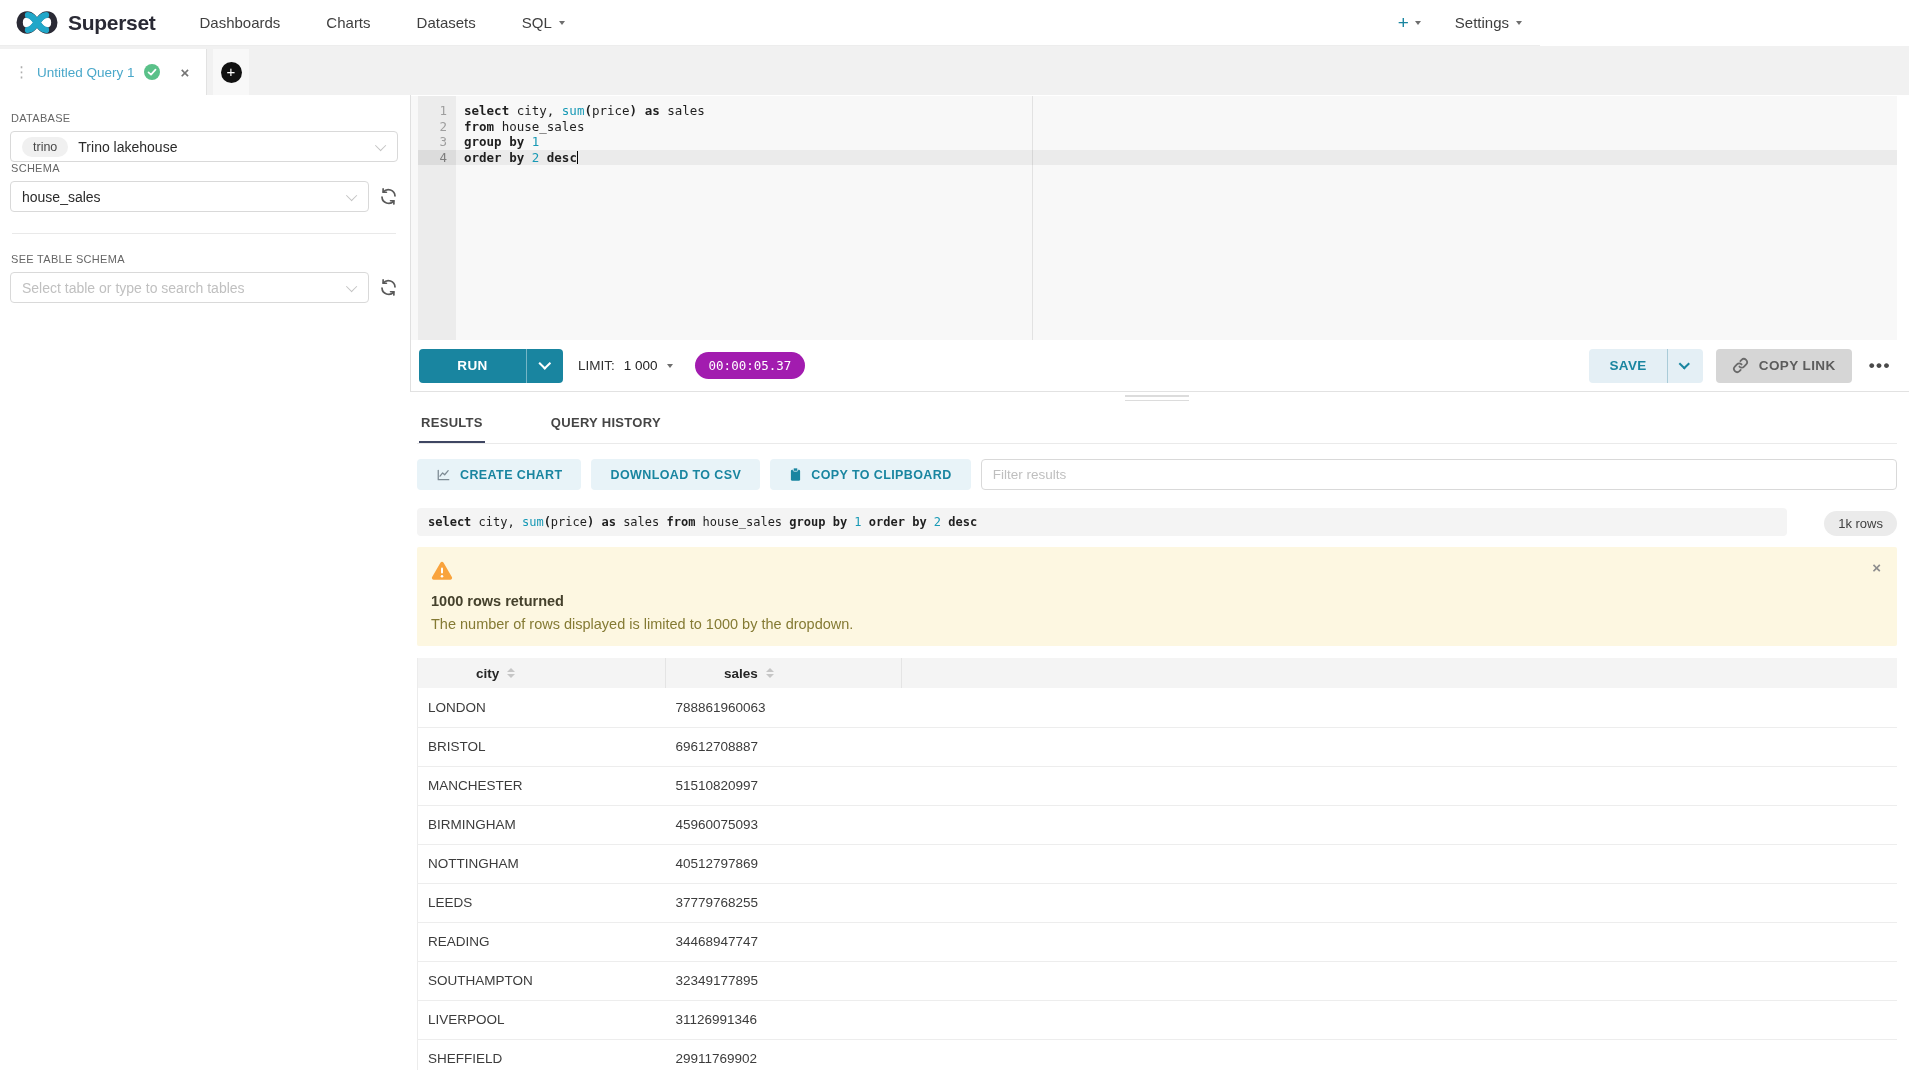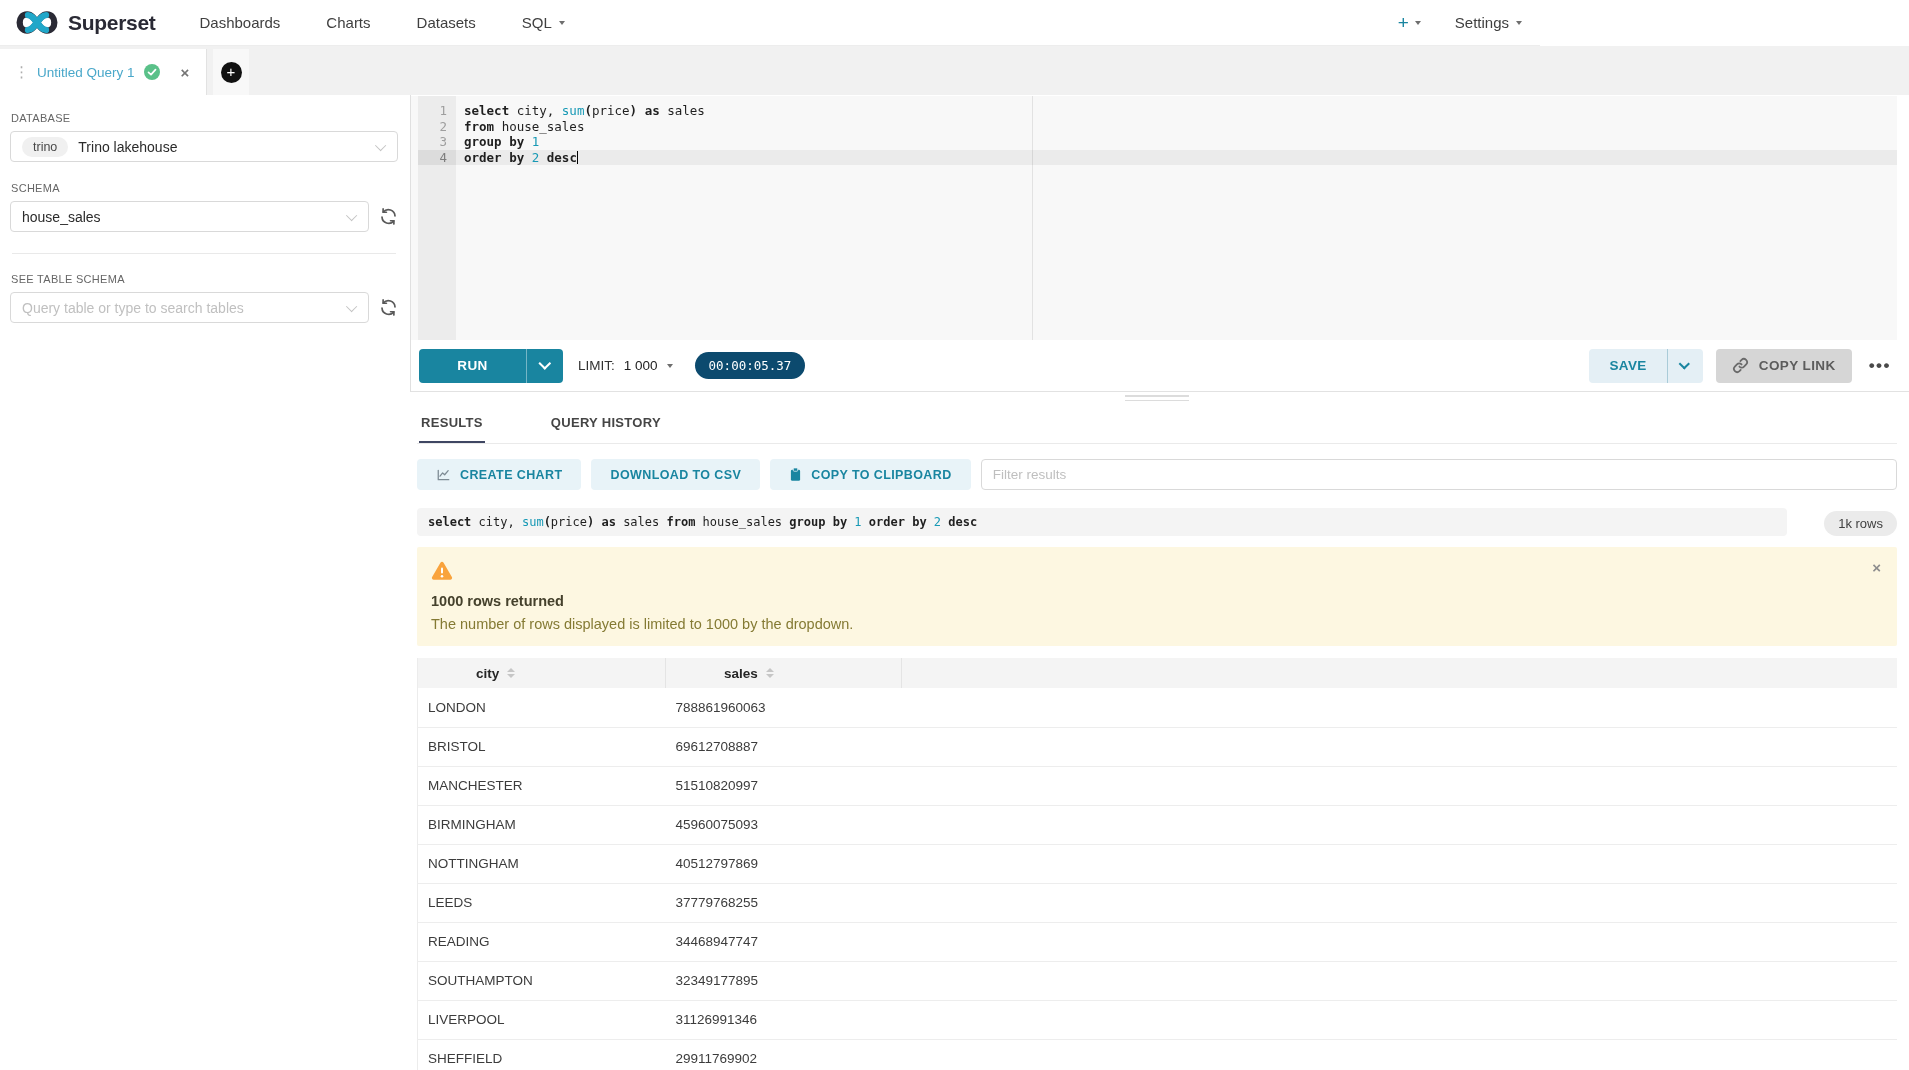--- a/index.html
+++ b/index.html
@@ -40,21 +40,21 @@
   .select-row { display:flex; align-items:center; gap:10px; }
   .select-box { flex:1; height:31px; border:1px solid #d9d9d9; border-radius:4px; background:#fff;
     display:flex; align-items:center; padding:0 11px; gap:10px; cursor:pointer; }
   .select-value { font-size:14px; color:#2b2b2b; }
   .select-placeholder { font-size:14px; color:#c0c0c0; }
   .chev { width:8px; height:8px; border-left:1.6px solid #c3c3c3; border-bottom:1.6px solid #c3c3c3;
     transform:rotate(-45deg) translateY(-2px); margin-left:auto; flex:none; }
   .db-pill { background:#f0f0f0; border-radius:11px; padding:3px 11px; font-size:12.5px; color:#484848; }
   .side-divider { border-top:1px solid #e9e9e9; margin:21px 2px 19px 2px; }
   .refresh-btn { flex:none; cursor:pointer; display:flex; }
-  .mt18 { margin-top:20px; }
+  .mt18 { }
 
   
   .v-divider { position:absolute; left:410px; top:95px; width:1px; height:297px; background:#e0e0e0; }
   .editor { position:absolute; left:411px; top:96px; width:1486px; height:244px; background:#f8f8f8; }
   .gutter-strip { position:absolute; left:7px; top:0; bottom:0; width:38px; background:#ececec; }
   .print-margin { position:absolute; left:621px; top:0; bottom:0; width:1px; background:#e2e2e2; }
   .code-lines { position:absolute; left:7px; top:7px; right:0; font-family:"DejaVu Sans Mono", monospace;
     font-size:12.5px; line-height:15.5px; }
   .code-line { display:flex; position:relative; }
   .code-line .ln { width:38px; flex:none; text-align:right; padding-right:9px; color:#9e9e9e; }
@@ -73,21 +73,21 @@
   .run-btn { display:flex; height:34px; border-radius:4px; overflow:hidden; background:#1985a0; cursor:pointer; }
   .run-main { width:107px; display:flex; align-items:center; justify-content:center;
     color:#fff; font-size:13.5px; font-weight:700; letter-spacing:0.4px; }
   .run-split { width:37px; display:flex; align-items:center; justify-content:center;
     border-left:1px solid rgba(255,255,255,0.4); }
   .chev-white { width:9px; height:9px; border-left:2.4px solid #fff; border-bottom:2.4px solid #fff;
     transform:rotate(-45deg) translate(1px,-2px); }
   .limit-group { display:flex; align-items:center; margin-left:15px; gap:9px; cursor:pointer; }
   .limit-label { font-size:13.5px; color:#333; }
   .limit-value { font-size:13.5px; color:#222; }
-  .timer-pill { margin-left:22px; background:#0c4a6e; color:#fff; border-radius:15px; padding:6px 14px;
+  .timer-pill { margin-left:22px; background:#a21caf; color:#fff; border-radius:15px; padding:6px 14px;
     font-family:"DejaVu Sans Mono", monospace; font-size:12.5px; }
   .toolbar-right { margin-left:auto; display:flex; align-items:center; gap:13px; }
   .save-btn { display:flex; height:34px; border-radius:4px; overflow:hidden; background:#e4eff5; cursor:pointer; }
   .save-main { padding:0 20px; display:flex; align-items:center; color:#1985a0;
     font-size:13.5px; font-weight:700; letter-spacing:0.4px; }
   .save-split { width:36px; display:flex; align-items:center; justify-content:center; border-left:1px solid #a9cbd8; }
   .chev-teal { width:8px; height:8px; border-left:2.2px solid #1985a0; border-bottom:2.2px solid #1985a0;
     transform:rotate(-45deg) translate(1px,-2px); }
   .copylink-btn { display:flex; align-items:center; gap:10px; height:34px; padding:0 16px;
     background:#d6d6d6; border-radius:4px; color:#5c5c5c; font-size:13.5px; font-weight:700;
@@ -215,21 +215,21 @@
           <polyline points="18.8 21.6 18.8 17.4 14.6 17.4"></polyline>
       </svg>
     </span>
   </div>
 
   <div class="side-divider"></div>
 
   <div class="side-label">SEE TABLE SCHEMA</div>
   <div class="select-row">
     <div class="select-box">
-      <span class="select-placeholder">Query table or type to search tables</span>
+      <span class="select-placeholder">Select table or type to search tables</span>
       <span class="chev"></span>
     </div>
     <span class="refresh-btn">
       <svg width="19" height="19" viewBox="0 0 24 24" fill="none" stroke="#595959" stroke-width="2.1" stroke-linecap="round">
         <path d="M20.2 11.2 A 8.4 8.4 0 0 0 5.5 6.2"></path>
           <polyline points="5.2 2.4 5.2 6.6 9.4 6.6"></polyline>
         <path d="M3.8 12.8 A 8.4 8.4 0 0 0 18.5 17.8"></path>
           <polyline points="18.8 21.6 18.8 17.4 14.6 17.4"></polyline>
       </svg>
     </span>

